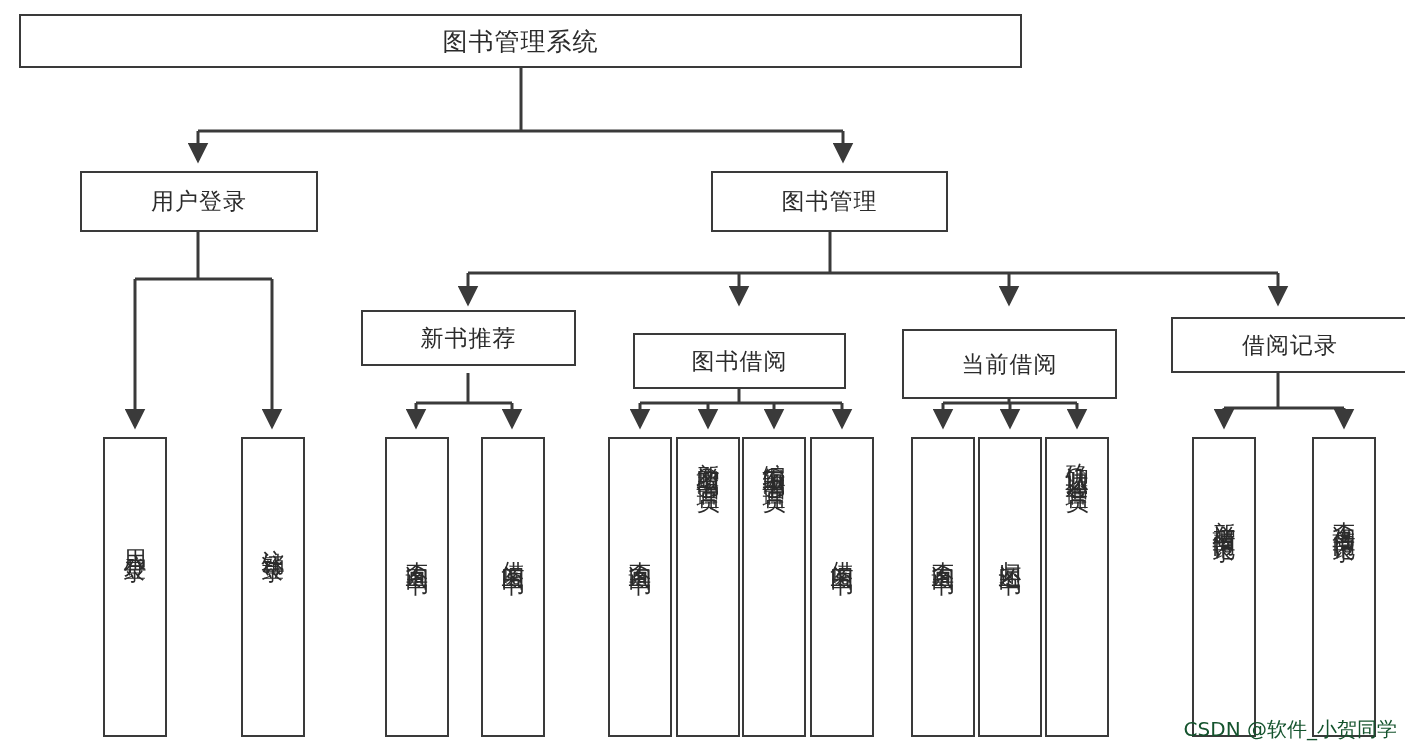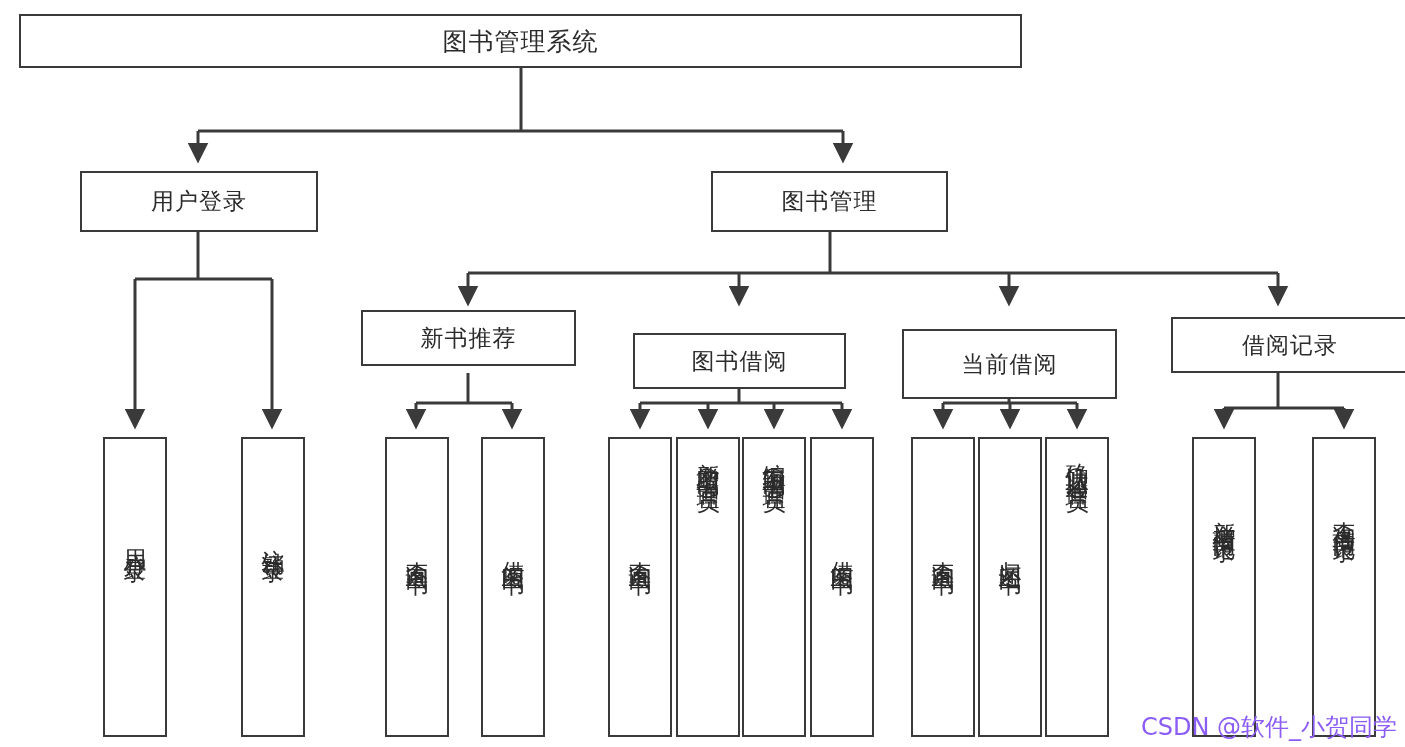--- a/index.html
+++ b/index.html
@@ -67,22 +67,22 @@
   .node.vertical.top .vtext {
     margin-top: 2px;
   }
   .node.root {
     font-size: 25px;
   }
   #watermark {
     position: absolute;
     right: 8px;
     bottom: 4px;
-    font-size: 24px;
-    color: #8b5cf6;
+    font-size: 20px;
+    color: #14532d;
     z-index: 5;
     white-space: nowrap;
     user-select: none;
   }
 </style>
 </head>
 <body>
 
 <div id="diagram-root">
 

